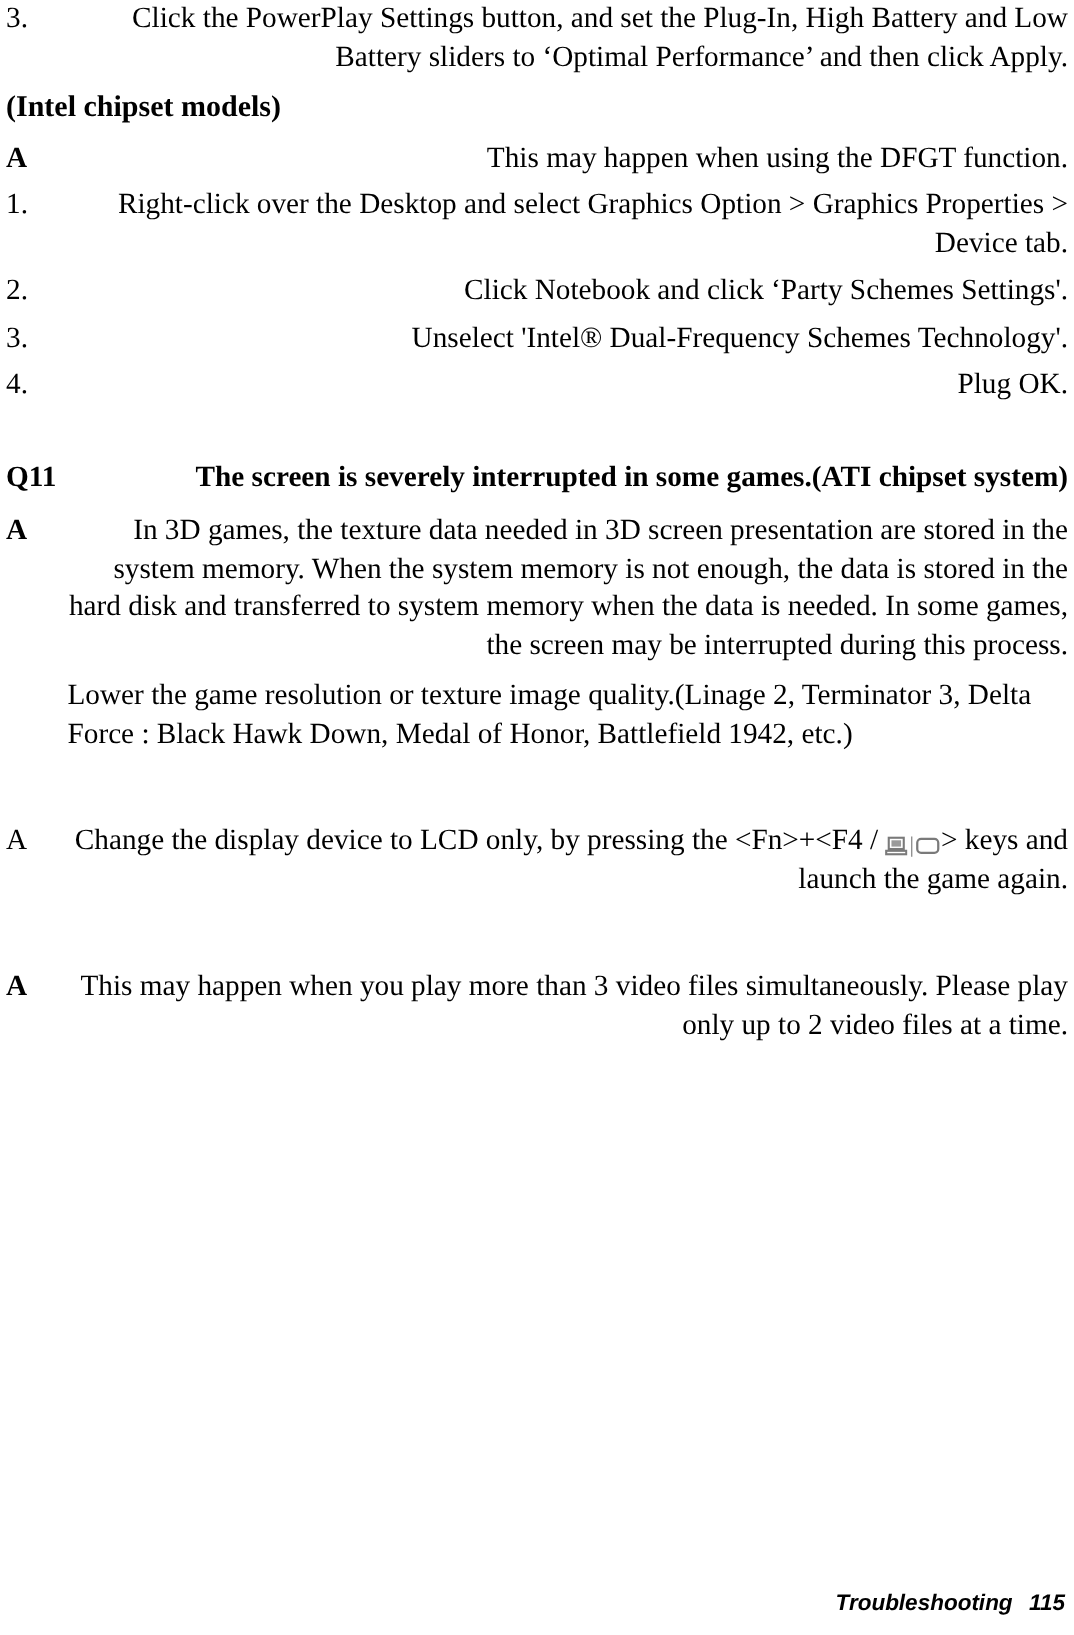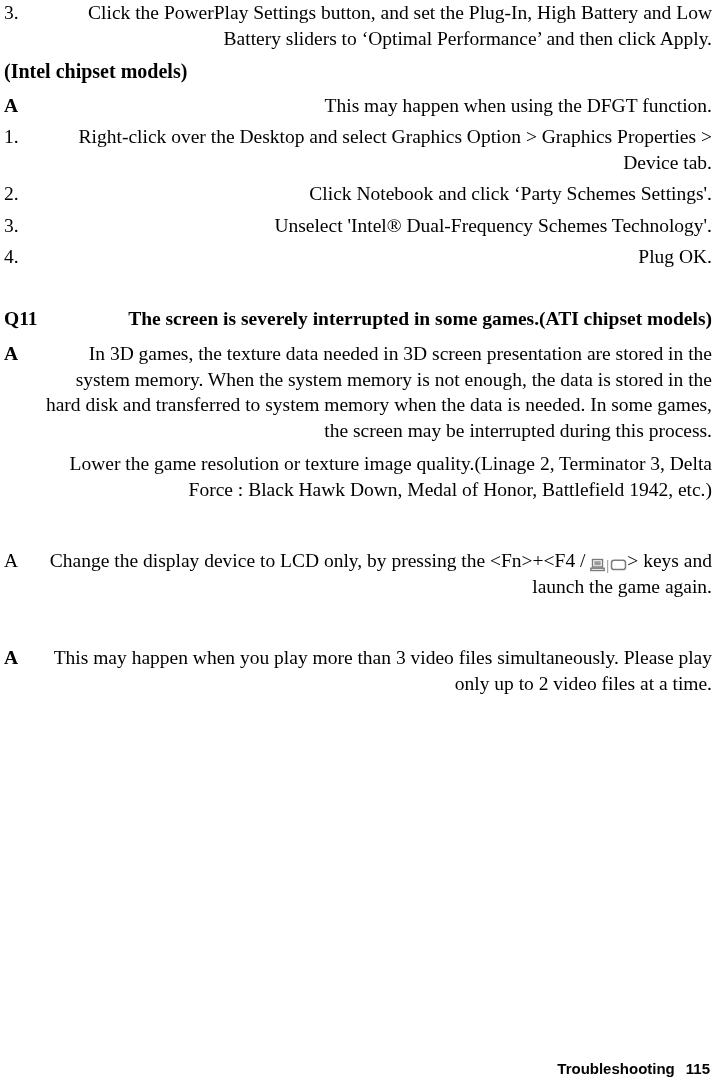--- a/index.html
+++ b/index.html
@@ -63,21 +63,20 @@
   }
 
   
   .qitem .marker { width: 41px; font-weight: bold; }
 
   
   .cont-para {
     margin-left: 41px;
     font-size: 19.5px;
     line-height: 25.5px;
-    text-align: right;
   }
   .sp-6   { height: 6px; }
   .sp-8   { height: 8px; }
   .sp-10  { height: 10px; }
   .sp-36  { height: 36px; }
 
   
   .key-icons {
     display: inline-block;
     vertical-align: -2px;
@@ -85,20 +84,21 @@
     line-height: 0;
   }
   .key-icons svg { vertical-align: middle; }
 
   
   .footer {
     position: absolute;
     right: 6px;
     bottom: 12px;
     font-family: "Liberation Sans", "DejaVu Sans", sans-serif;
+    font-style: italic;
     font-weight: bold;
     font-size: 15px;
     line-height: 18px;
     color: #000000;
     white-space: nowrap;
   }
   .footer .page-num {
     display: inline-block;
     margin-left: 11px;
   }
@@ -150,21 +150,21 @@
 
     <div class="item">
       <div class="marker">4.</div>
       <div class="body">Plug OK.</div>
     </div>
 
     <div class="sp-36"></div>
 
     <div class="item qitem">
       <div class="marker">Q11</div>
-      <div class="body bold">The screen is severely interrupted in some games.(ATI chipset models)</div>
+      <div class="body bold">The screen is severely interrupted in some games.(ATI chipset system)</div>
     </div>
 
     <div class="sp-10"></div>
 
     <div class="item">
       <div class="marker bold">A</div>
       <div class="body">In 3D games, the texture data needed in 3D screen presentation are stored in the system memory. When the system memory is not enough, the data is stored in the hard disk and transferred to system memory when the data is needed. In some games, the screen may be interrupted during this process.</div>
     </div>
 
     <div class="sp-8"></div>

